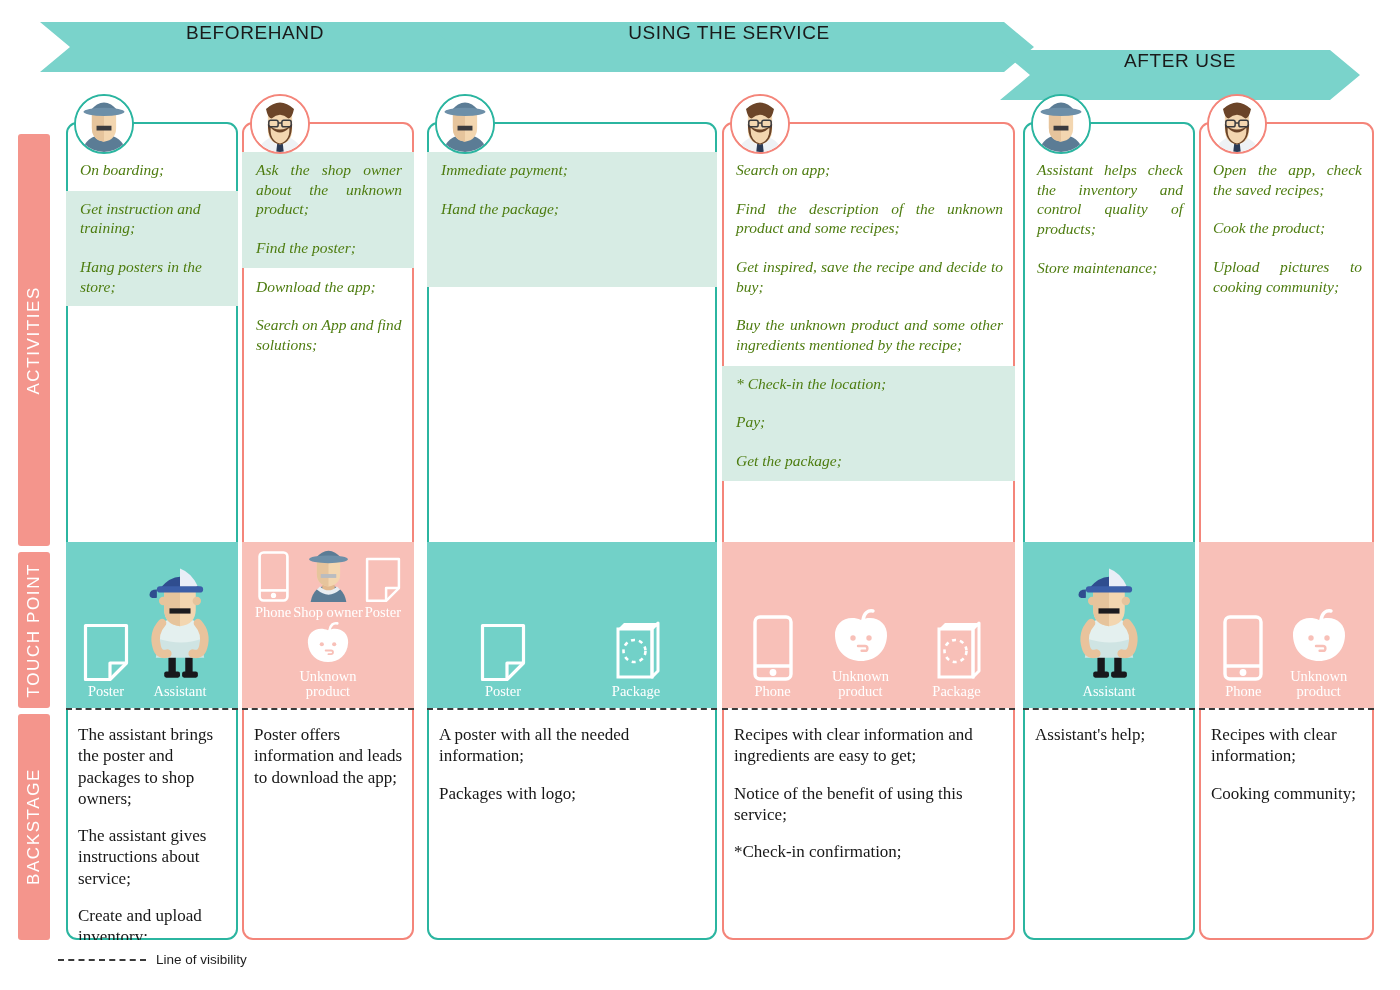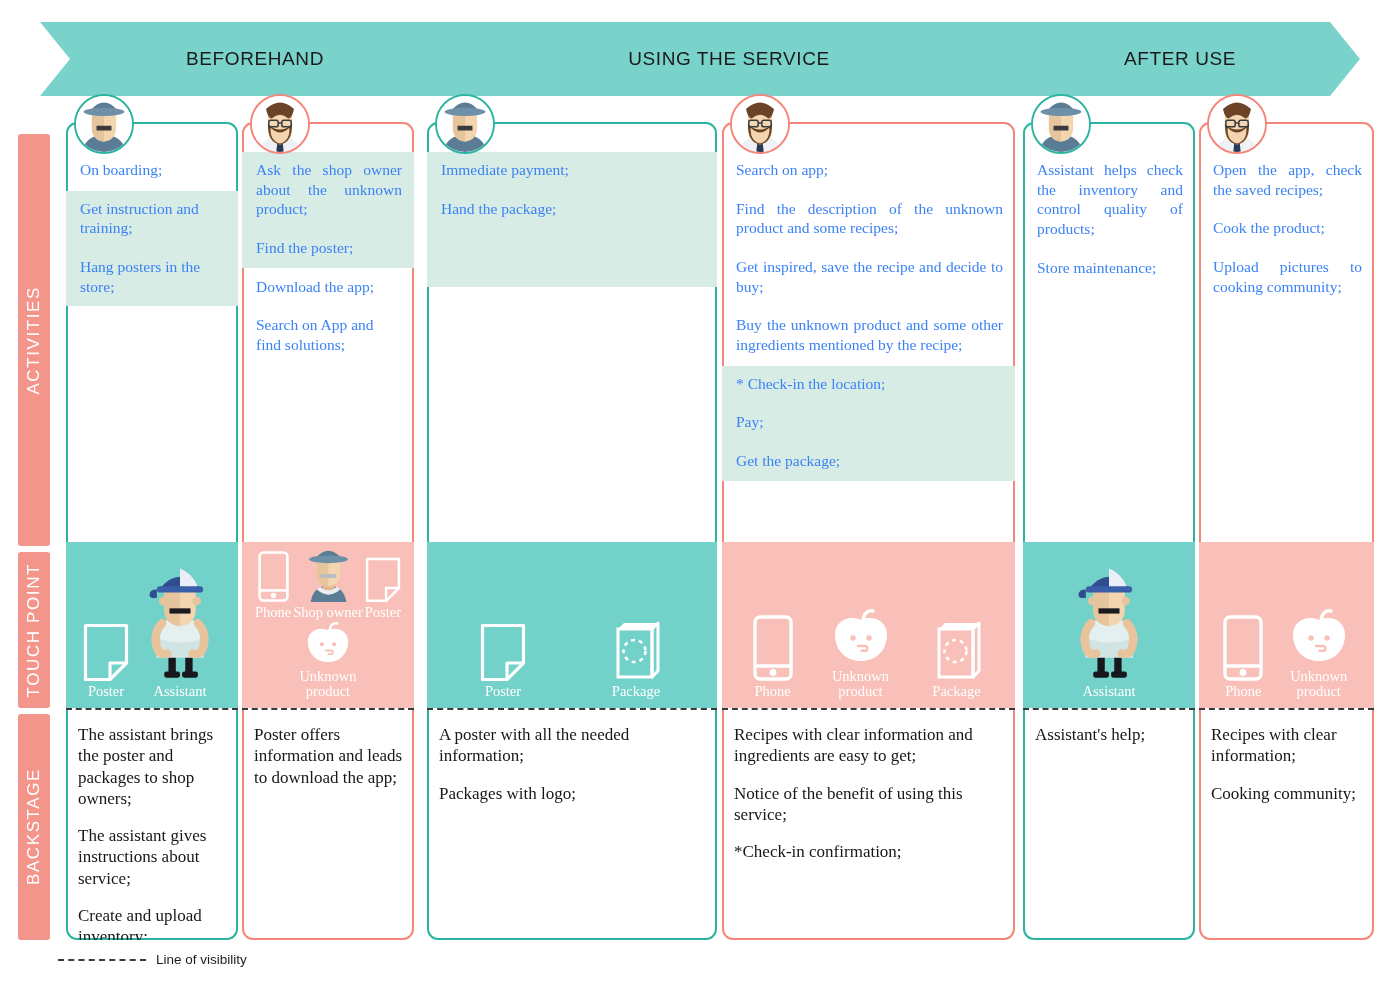--- a/index.html
+++ b/index.html
@@ -7,23 +7,23 @@
     width: 1400px; height: 990px;
     background: #ffffff;
     font-family: "Liberation Serif", serif;
     overflow: hidden;
   }
   #root { position: relative; width: 1400px; height: 990px; }
 
   
   .phase-bar { position: absolute; top: 22px; height: 62px; }
   .phase {
-    position: absolute; top: 0; height: 74px;
+    position: absolute; top: 0; height: 50px;
     background: #7ad3cb;
-    display: flex; align-items: center; justify-content: center;
+    display: flex; justify-content: center;
     clip-path: polygon(0 0, calc(100% - 30px) 0, 100% 50%, calc(100% - 30px) 100%, 0 100%, 30px 50%);
   }
   .phase-label {
     font-family: "Liberation Sans", sans-serif;
     font-size: 19px; letter-spacing: 0.6px; color: #1a1a1a;
     white-space: nowrap;
   }
 
   
   .rowlabel {
@@ -61,23 +61,24 @@
     width: 56px; height: 8px; background: #ffffff; z-index: 5;
   }
 
   
   .sec-activities { position: absolute; left: 0; right: 0; top: 0; height: 420px; overflow: hidden; }
   .sec-touch      { position: absolute; left: 0; right: 0; top: 420px; height: 166px; }
   .sec-backstage  { position: absolute; left: 0; right: 0; top: 586px; bottom: 0; overflow: hidden; }
 
   .act-list { position: relative; padding: 36px 10px 0 12px; }
   .act-item {
-    font-size: 15.5px; line-height: 1.27; color: #3b82f6;
+    font-size: 15.5px; line-height: 1.27; color: #4d7c0f;
     margin-bottom: 15px; position: relative; z-index: 2;
     padding: 2px 2px;
+    font-style: italic;
   }
   .act-item.justify { text-align: justify; text-align-last: left; }
 
   .hl-band {
     position: absolute; left: 0; right: 0;
     background: #d7ece4; z-index: 1;
   }
 
   
   .tp-panel {
@@ -124,21 +125,21 @@
 
 <div id="root">
 
   <div class="phase-bar" id="phase-row">
       <div class="phase" style="left: 40px; width: 430px;">
         <div class="phase-label">BEFOREHAND</div>
       </div>
       <div class="phase" style="left: 424px; width: 610px;">
         <div class="phase-label">USING THE SERVICE</div>
       </div>
-      <div class="phase" style="left: 1000px; width: 360px;">
+      <div class="phase" style="left: 1000px; width: 360px; margin-top: 28px;">
         <div class="phase-label">AFTER USE</div>
       </div>
     </div>
 
   <div id="rowlabels">
       <div class="rowlabel" style="top: 134px; height: 412px;">
         <span>ACTIVITIES</span>
       </div>
       <div class="rowlabel" style="top: 552px; height: 156px;">
         <span>TOUCH POINT</span>

